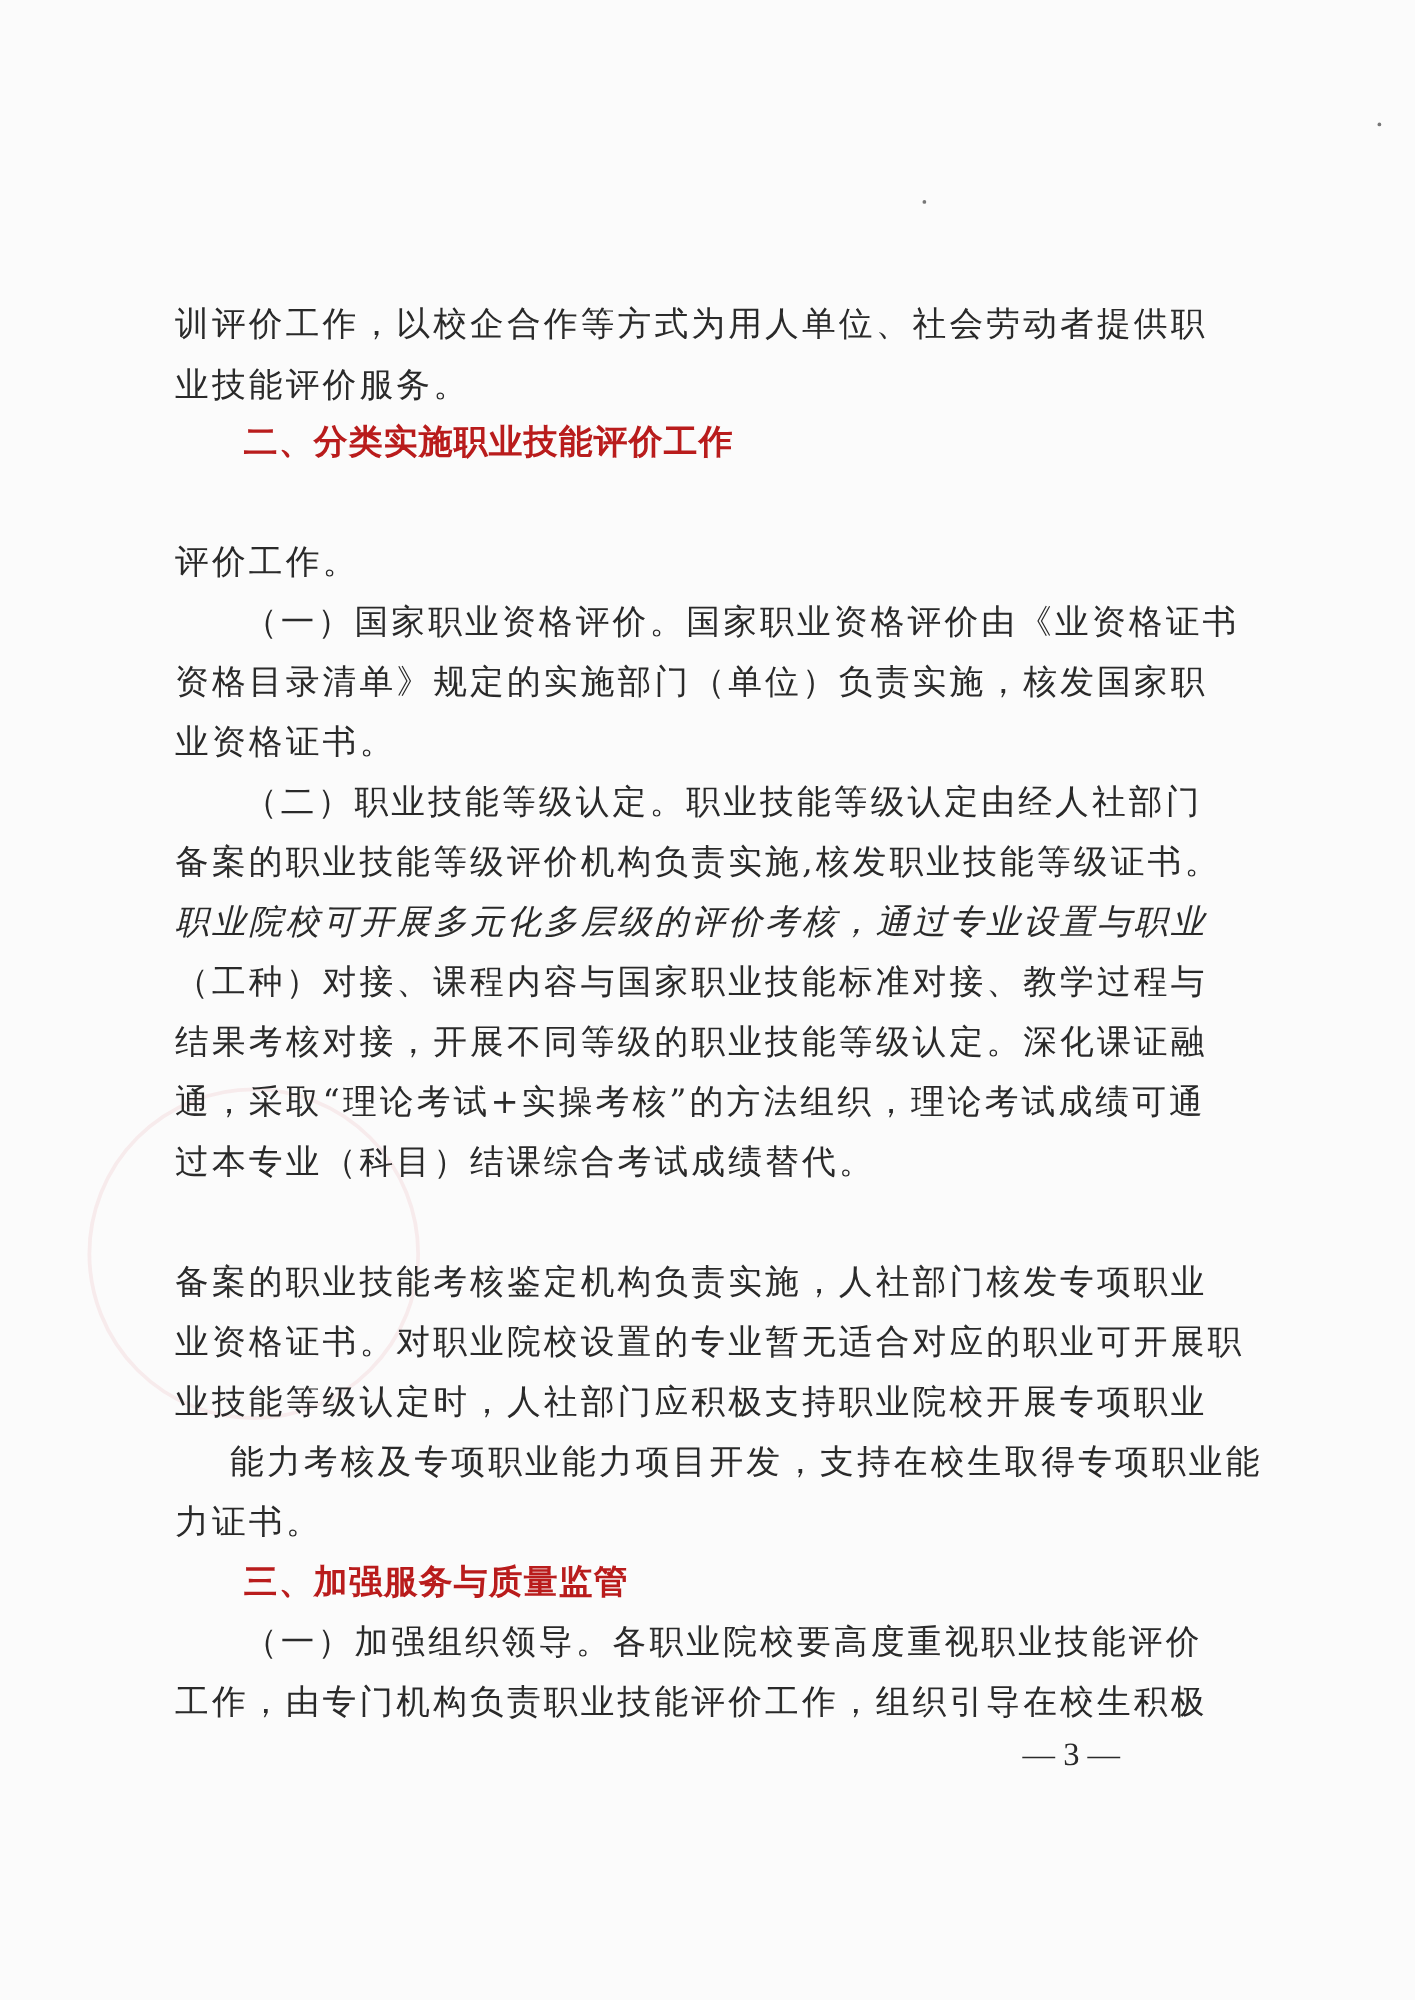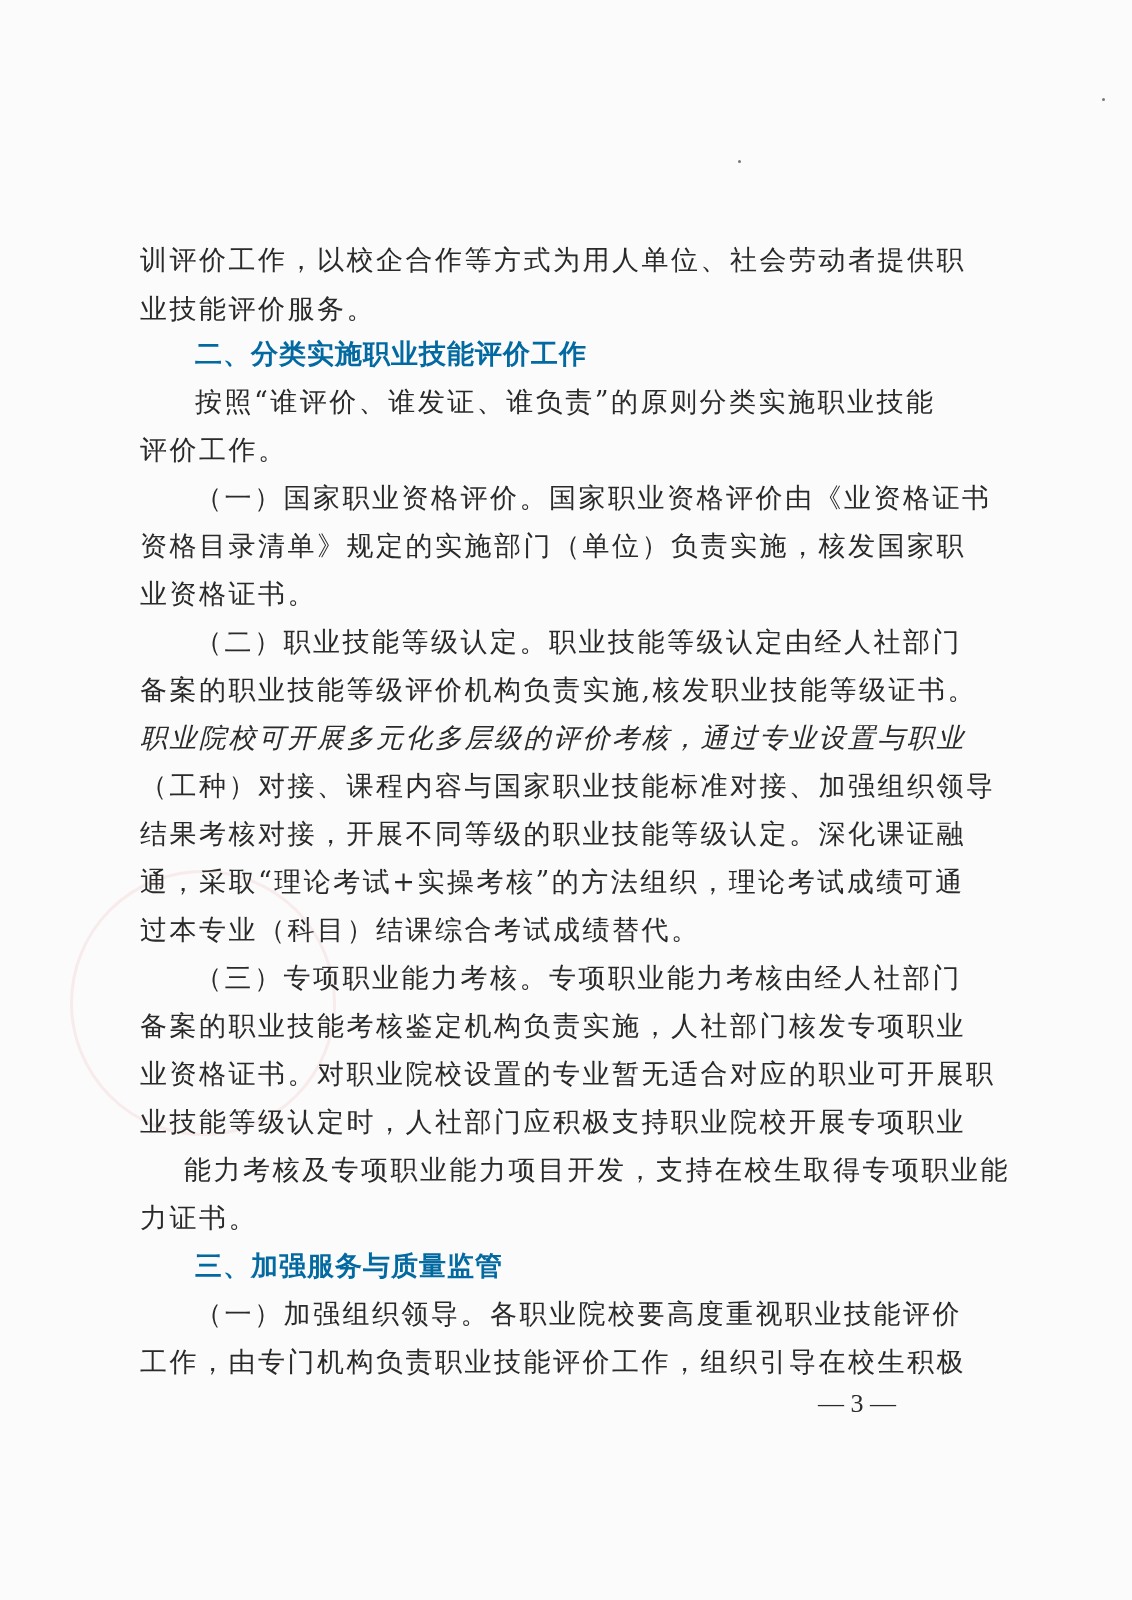--- a/index.html
+++ b/index.html
@@ -24,21 +24,21 @@
     line-height: 34px;
     white-space: nowrap;
     letter-spacing: 2.5px;
   }
   .line.indent { left: 195px; }
   .line.heading {
     left: 195px;
     font-family: "DejaVu Sans", "Liberation Sans", sans-serif;
     font-weight: bold;
     letter-spacing: 1px;
-    color: #0369a1;
+    color: #b91c1c;
   }
   .page-number {
     position: absolute;
     left: 818px;
     top: 1389px;
     font-size: 26px;
     font-family: "Liberation Serif", serif;
     color: #2a2a2a;
   }
   .stamp {
@@ -54,33 +54,31 @@
 <body>
 
 <div class="page">
   <div class="stamp"></div>
   <div class="speck" style="left:1102px;top:98px;"></div>
   <div class="speck" style="left:738px;top:160px;"></div>
 
   <div class="line" style="top:243px;">训评价工作，以校企合作等方式为用人单位、社会劳动者提供职</div>
   <div class="line" style="top:292px;">业技能评价服务。</div>
   <div class="line heading" style="top:337px;">二、分类实施职业技能评价工作</div>
-  <div class="line indent" style="top:385px;">按照“谁评价、谁发证、谁负责”的原则分类实施职业技能</div>
   <div class="line" style="top:433px;">评价工作。</div>
   <div class="line indent" style="top:481px;">（一）国家职业资格评价。国家职业资格评价由《业资格证书</div>
   <div class="line" style="top:529px;">资格目录清单》规定的实施部门（单位）负责实施，核发国家职</div>
   <div class="line" style="top:577px;">业资格证书。</div>
   <div class="line indent" style="top:625px;">（二）职业技能等级认定。职业技能等级认定由经人社部门</div>
   <div class="line" style="top:673px;">备案的职业技能等级评价机构负责实施,核发职业技能等级证书。</div>
   <div class="line" style="top:721px;font-style:italic;">职业院校可开展多元化多层级的评价考核，通过专业设置与职业</div>
-  <div class="line" style="top:769px;">（工种）对接、课程内容与国家职业技能标准对接、加强组织领导</div>
+  <div class="line" style="top:769px;">（工种）对接、课程内容与国家职业技能标准对接、教学过程与</div>
   <div class="line" style="top:817px;">结果考核对接，开展不同等级的职业技能等级认定。深化课证融</div>
   <div class="line" style="top:913px;">过本专业（科目）结课综合考试成绩替代。</div>
   <div class="line" style="top:865px;">通，采取“理论考试+实操考核”的方法组织，理论考试成绩可通</div>
-  <div class="line indent" style="top:961px;">（三）专项职业能力考核。专项职业能力考核由经人社部门</div>
   <div class="line" style="top:1009px;">备案的职业技能考核鉴定机构负责实施，人社部门核发专项职业</div>
   <div class="line" style="top:1057px;">业资格证书。对职业院校设置的专业暂无适合对应的职业可开展职</div>
   <div class="line" style="top:1105px;">业技能等级认定时，人社部门应积极支持职业院校开展专项职业</div>
   <div class="line" style="top:1153px;margin-left:44px;">能力考核及专项职业能力项目开发，支持在校生取得专项职业能</div>
   <div class="line" style="top:1201px;">力证书。</div>
   <div class="line heading" style="top:1249px;">三、加强服务与质量监管</div>
   <div class="line indent" style="top:1297px;">（一）加强组织领导。各职业院校要高度重视职业技能评价</div>
   <div class="line" style="top:1345px;">工作，由专门机构负责职业技能评价工作，组织引导在校生积极</div>
 
   <div class="page-number">— 3 —</div>

